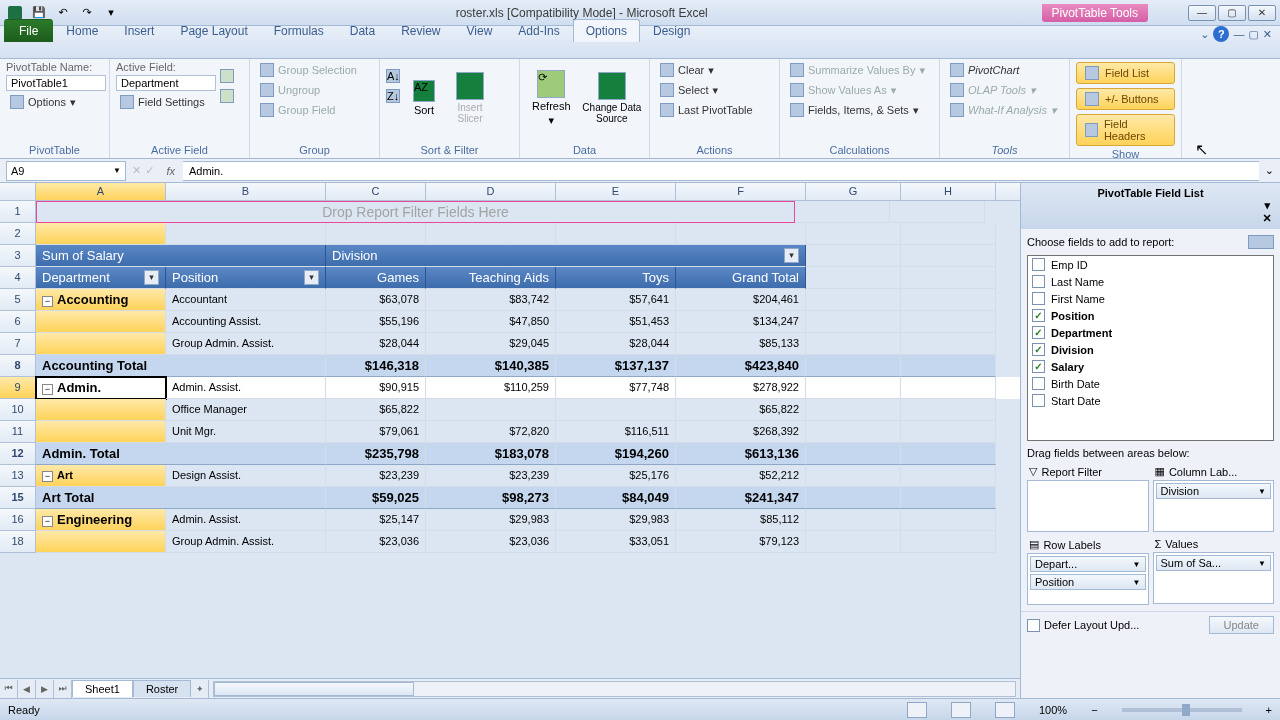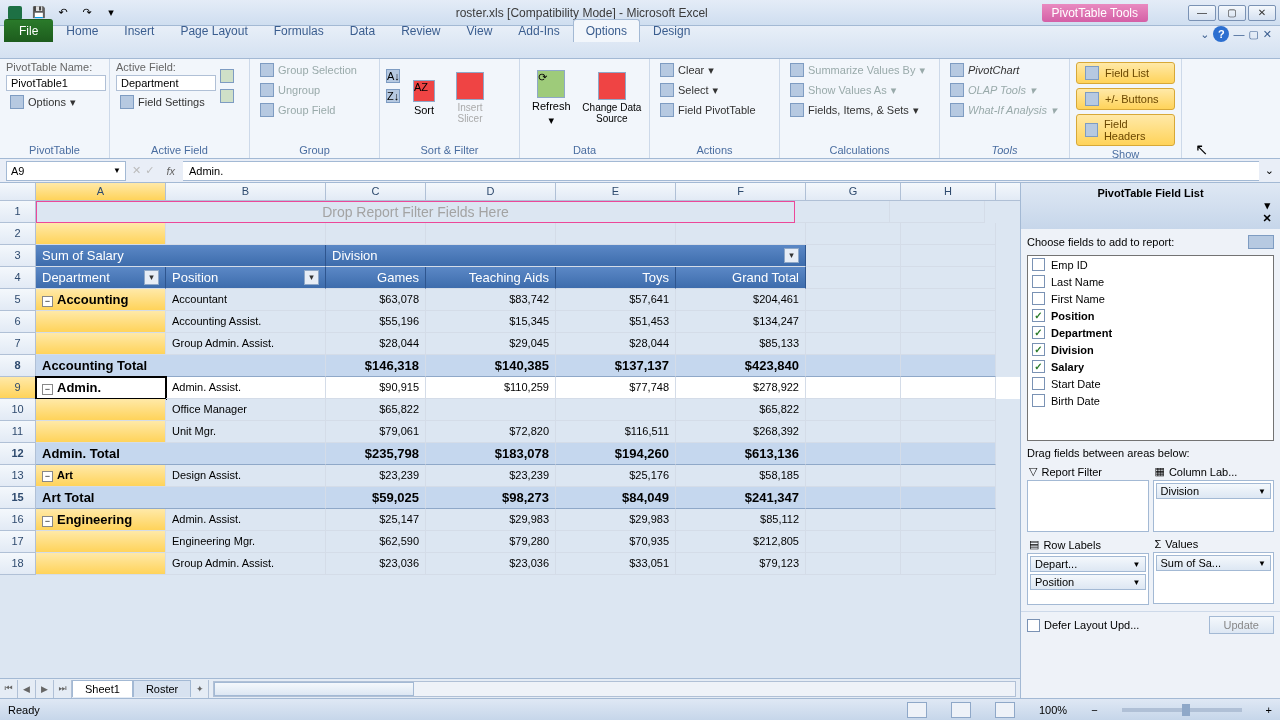--- a/index.html
+++ b/index.html
@@ -24,21 +24,21 @@
 
 
 .ribbon { height: 100px; background: #f2f6fb; display: flex; border-bottom: 1px solid #a3b9d4; }
 .rgroup { border-right: 1px solid #cdd9e9; padding: 2px 6px 0 6px; display: flex; flex-direction: column; }
 .rgroup-body { flex: 1; display: flex; gap: 4px; align-items: flex-start; }
 .rgroup-label { text-align: center; font-size: 11px; color: #4a6da0; padding: 1px 0 2px 0; }
 .rbtn-sm { display: flex; align-items: center; gap: 4px; padding: 2px 4px; color: #333; white-space: nowrap; }
 .rbtn-sm.dim { color: #9aa; }
 .rcol { display: flex; flex-direction: column; gap: 2px; }
 .rbtn-lg { display: flex; flex-direction: column; align-items: center; justify-content: center; width: 56px; height: 74px; gap: 2px; }
-.rbtn-lg .ico { width: 28px; height: 28px; background: #ef4444; border: 1px solid #8fa8c8; }
+.rbtn-lg .ico { width: 28px; height: 28px; background: #15803d; border: 1px solid #8fa8c8; }
 .rlabel { font-size: 11px; color: #666; }
 .rinput { border: 1px solid #b0c0d6; background: #fff; padding: 1px 4px; font-size: 11px; width: 100px; }
 .show-btn { background: linear-gradient(#ffe9a8,#ffd35a); border: 1px solid #d7a837; border-radius: 3px; padding: 3px 8px; margin: 1px 0; display: flex; align-items: center; gap: 6px; font-size: 11px; color: #6b4700; }
 .ico-sm { width: 14px; height: 14px; display:inline-block; background:#b6c9e1; border:1px solid #7e9cc2; }
 
 
 .fbar { height: 24px; background: #e9eef7; display: flex; align-items: center; border-bottom: 1px solid #a3b9d4; }
 .namebox { width: 120px; height: 20px; margin: 0 6px; border: 1px solid #a3b9d4; background: #fff; display: flex; align-items: center; justify-content: space-between; padding: 0 4px; }
 .fx { font-style: italic; color: #666; margin: 0 8px; }
 .formula-input { flex: 1; background: #fff; border-top: 1px solid #a3b9d4; border-bottom: 1px solid #a3b9d4; height: 20px; padding: 0 6px; display: flex; align-items: center; }
@@ -220,21 +220,21 @@
     </div>
     <div class="rgroup-label">Data</div>
   </div>
   <div class="rgroup" style="width:130px;">
     <div class="rgroup-body">
         <div class="rcol">
       <div class="rbtn-sm"><span class="ico-sm"></span><span>Clear</span> ▾</div>
       <div class="rbtn-sm"><span class="ico-sm"></span><span>Select</span> ▾</div>
       <div class="rbtn-sm">
             <span class="ico-sm"></span>
-            <span>Field PivotTable</span>
+            <span>Last PivotTable</span>
           </div>
     </div>
       </div>
     <div class="rgroup-label">Actions</div>
   </div>
   <div class="rgroup" style="width:160px;">
     <div class="rgroup-body">
         <div class="rcol">
       <div class="rbtn-sm dim"><span class="ico-sm"></span><span>Summarize Values By</span> ▾</div>
       <div class="rbtn-sm dim"><span class="ico-sm"></span><span>Show Values As</span> ▾</div>
@@ -349,21 +349,21 @@
           <div class="cell colE num">$57,641</div>
           <div class="cell colF num">$204,461</div>
           <div class="cell colG"></div>
           <div class="cell colH"></div>
         </div>
         <div class="row ">
           <div class="rowhead">6</div>
           <div class="cell colA"></div>
           <div class="cell colB">Accounting Assist.</div>
           <div class="cell colC num">$55,196</div>
-          <div class="cell colD num">$15,345</div>
+          <div class="cell colD num">$47,850</div>
           <div class="cell colE num">$51,453</div>
           <div class="cell colF num">$134,247</div>
           <div class="cell colG"></div>
           <div class="cell colH"></div>
         </div>
         <div class="row ">
           <div class="rowhead">7</div>
           <div class="cell colA"></div>
           <div class="cell colB">Group Admin. Assist.</div>
           <div class="cell colC num">$28,044</div>
@@ -426,21 +426,21 @@
           <div class="cell colG"></div>
           <div class="cell colH"></div>
         </div>
         <div class="row ">
           <div class="rowhead">13</div>
           <div class="cell colA"><span class="expand">−</span><b style="font-size:11px;">Art</b></div>
           <div class="cell colB">Design Assist.</div>
           <div class="cell colC num">$23,239</div>
           <div class="cell colD num">$23,239</div>
           <div class="cell colE num">$25,176</div>
-          <div class="cell colF num">$58,185</div>
+          <div class="cell colF num">$52,212</div>
           <div class="cell colG"></div>
           <div class="cell colH"></div>
         </div>
         <div class="row totalrow">
           <div class="rowhead">15</div>
           <div class="cell" style="width:290px;">Art Total</div>
           <div class="cell colC num">$59,025</div>
           <div class="cell colD num">$98,273</div>
           <div class="cell colE num">$84,049</div>
           <div class="cell colF num">$241,347</div>
@@ -452,31 +452,20 @@
           <div class="cell colA"><span class="expand">−</span><b style="font-size:13px;">Engineering</b></div>
           <div class="cell colB">Admin. Assist.</div>
           <div class="cell colC num">$25,147</div>
           <div class="cell colD num">$29,983</div>
           <div class="cell colE num">$29,983</div>
           <div class="cell colF num">$85,112</div>
           <div class="cell colG"></div>
           <div class="cell colH"></div>
         </div>
         <div class="row ">
-          <div class="rowhead">17</div>
-          <div class="cell colA"></div>
-          <div class="cell colB">Engineering Mgr.</div>
-          <div class="cell colC num">$62,590</div>
-          <div class="cell colD num">$79,280</div>
-          <div class="cell colE num">$70,935</div>
-          <div class="cell colF num">$212,805</div>
-          <div class="cell colG"></div>
-          <div class="cell colH"></div>
-        </div>
-        <div class="row ">
           <div class="rowhead">18</div>
           <div class="cell colA"></div>
           <div class="cell colB">Group Admin. Assist.</div>
           <div class="cell colC num">$23,036</div>
           <div class="cell colD num">$23,036</div>
           <div class="cell colE num">$33,051</div>
           <div class="cell colF num">$79,123</div>
           <div class="cell colG"></div>
           <div class="cell colH"></div>
         </div>
@@ -531,25 +520,25 @@
         <div class="fielditem chk">
           <span class="cb">✓</span>
           <span>Division</span>
         </div>
         <div class="fielditem chk">
           <span class="cb">✓</span>
           <span>Salary</span>
         </div>
         <div class="fielditem">
           <span class="cb"></span>
-          <span>Start Date</span>
+          <span>Birth Date</span>
         </div>
         <div class="fielditem">
           <span class="cb"></span>
-          <span>Birth Date</span>
+          <span>Start Date</span>
         </div>
       </div>
     <div class="dragareas">
       <div class="hint">Drag fields between areas below:</div>
       <div class="quad">
         <div>
           <div class="quad-hdr">
               <span>▽</span>
               <span>Report Filter</span>
             </div>

